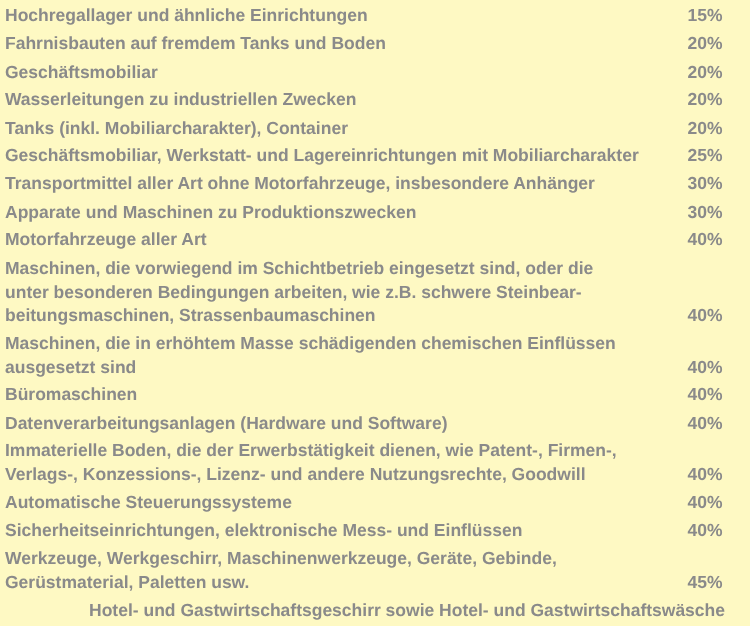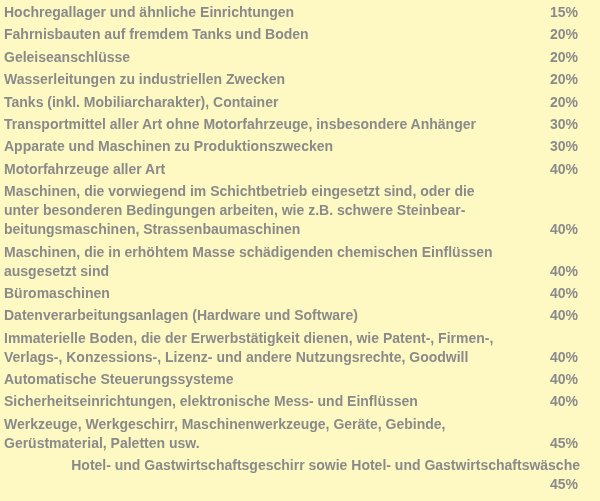--- a/index.html
+++ b/index.html
@@ -48,34 +48,38 @@
     <span class="label">Hochregallager und ähnliche Einrichtungen</span>
     <span class="rate">15%</span>
   </div>
 
   <div class="rate-row">
     <span class="label">Fahrnisbauten auf fremdem Tanks und Boden</span>
     <span class="rate">20%</span>
   </div>
 
   <div class="rate-row">
-    <span class="label">Geleiseanschlüsse</span>
+    <span class="label">Geschäftsmobiliar</span>
     <span class="rate">20%</span>
   </div>
 
   <div class="rate-row">
     <span class="label">Wasserleitungen zu industriellen Zwecken</span>
     <span class="rate">20%</span>
   </div>
 
   <div class="rate-row">
     <span class="label">Tanks (inkl. Mobiliarcharakter), Container</span>
     <span class="rate">20%</span>
   </div>
 
+  <div class="rate-row">
+    <span class="label">Geschäftsmobiliar, Werkstatt- und Lagereinrichtungen mit Mobiliarcharakter</span>
+    <span class="rate">25%</span>
+  </div>
 
   <div class="rate-row">
     <span class="label">Transportmittel aller Art ohne Motorfahrzeuge, insbesondere Anhänger</span>
     <span class="rate">30%</span>
   </div>
 
   <div class="rate-row">
     <span class="label">Apparate und Maschinen zu Produktionszwecken</span>
     <span class="rate">30%</span>
   </div>

